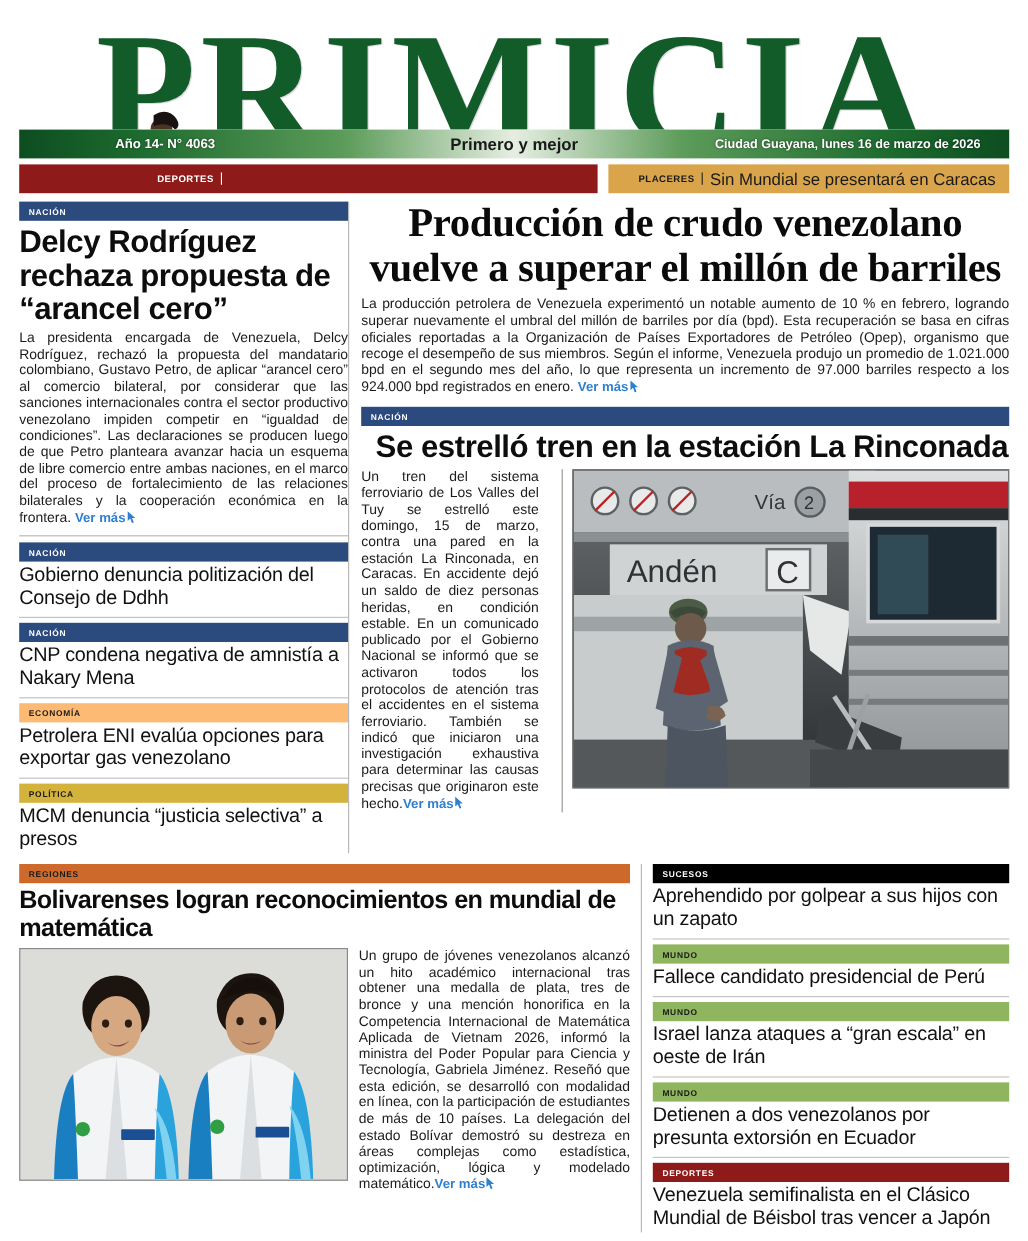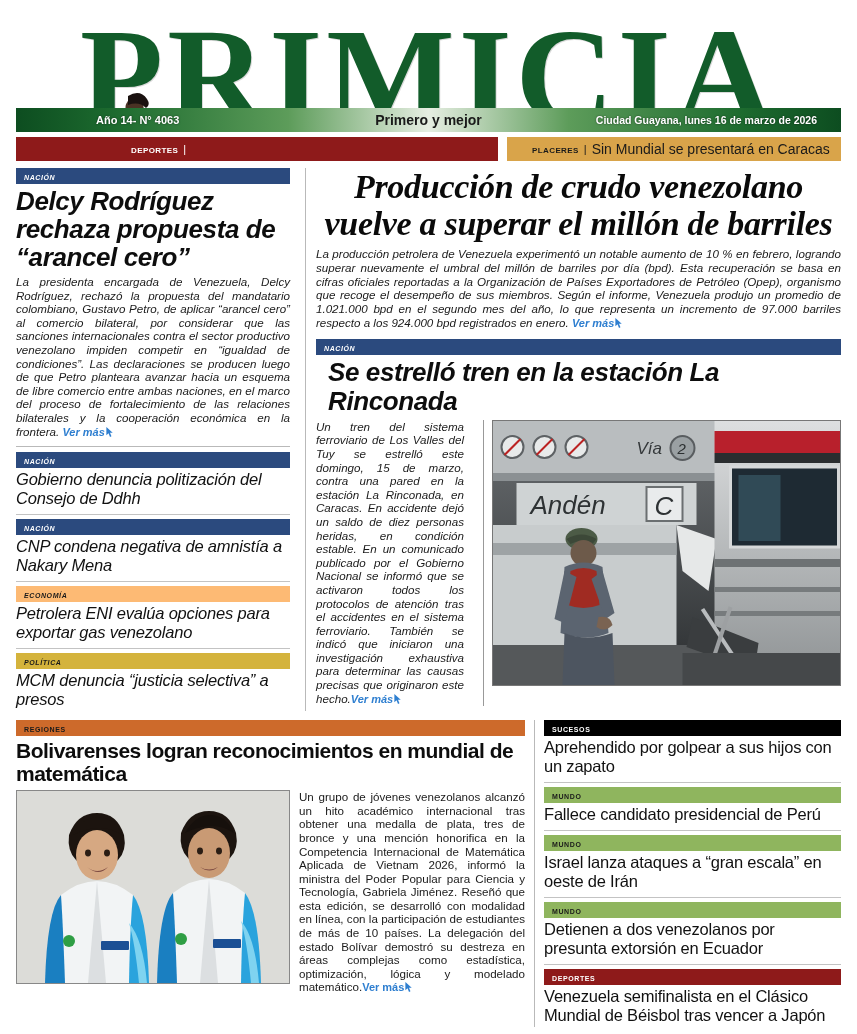--- a/index.html
+++ b/index.html
@@ -121,22 +121,21 @@
   .promo.sports .sep { color: #ffffff; margin: 0 5px; font-size:11px;}
   .promo.sports .promo-text { color: #ffffff; font-size: 15px; }
   .promo.leisure .kicker { color: #1a1a1a; margin-left: 15px; }
   .promo.leisure .sep { color: #1a1a1a; margin: 0 5px; font-size:11px;}
   .promo.leisure .promo-text { color: #1a1a1a; font-size: 14px; }
 
   
   .content {
     display: flex;
     margin-top: 7px;
-    gap: 15px;
-    font-style: italic;
+    gap: 0;
   }
   .col-left { width: 274px; flex: 0 0 274px; }
   .col-right { flex: 1; padding-left: 10px; border-left: 1px solid #b9b9b9; }
 
   
   .tag {
     display: block;
     font-size: 10.5px;
     font-weight: bold;
     font-variant: small-caps;

